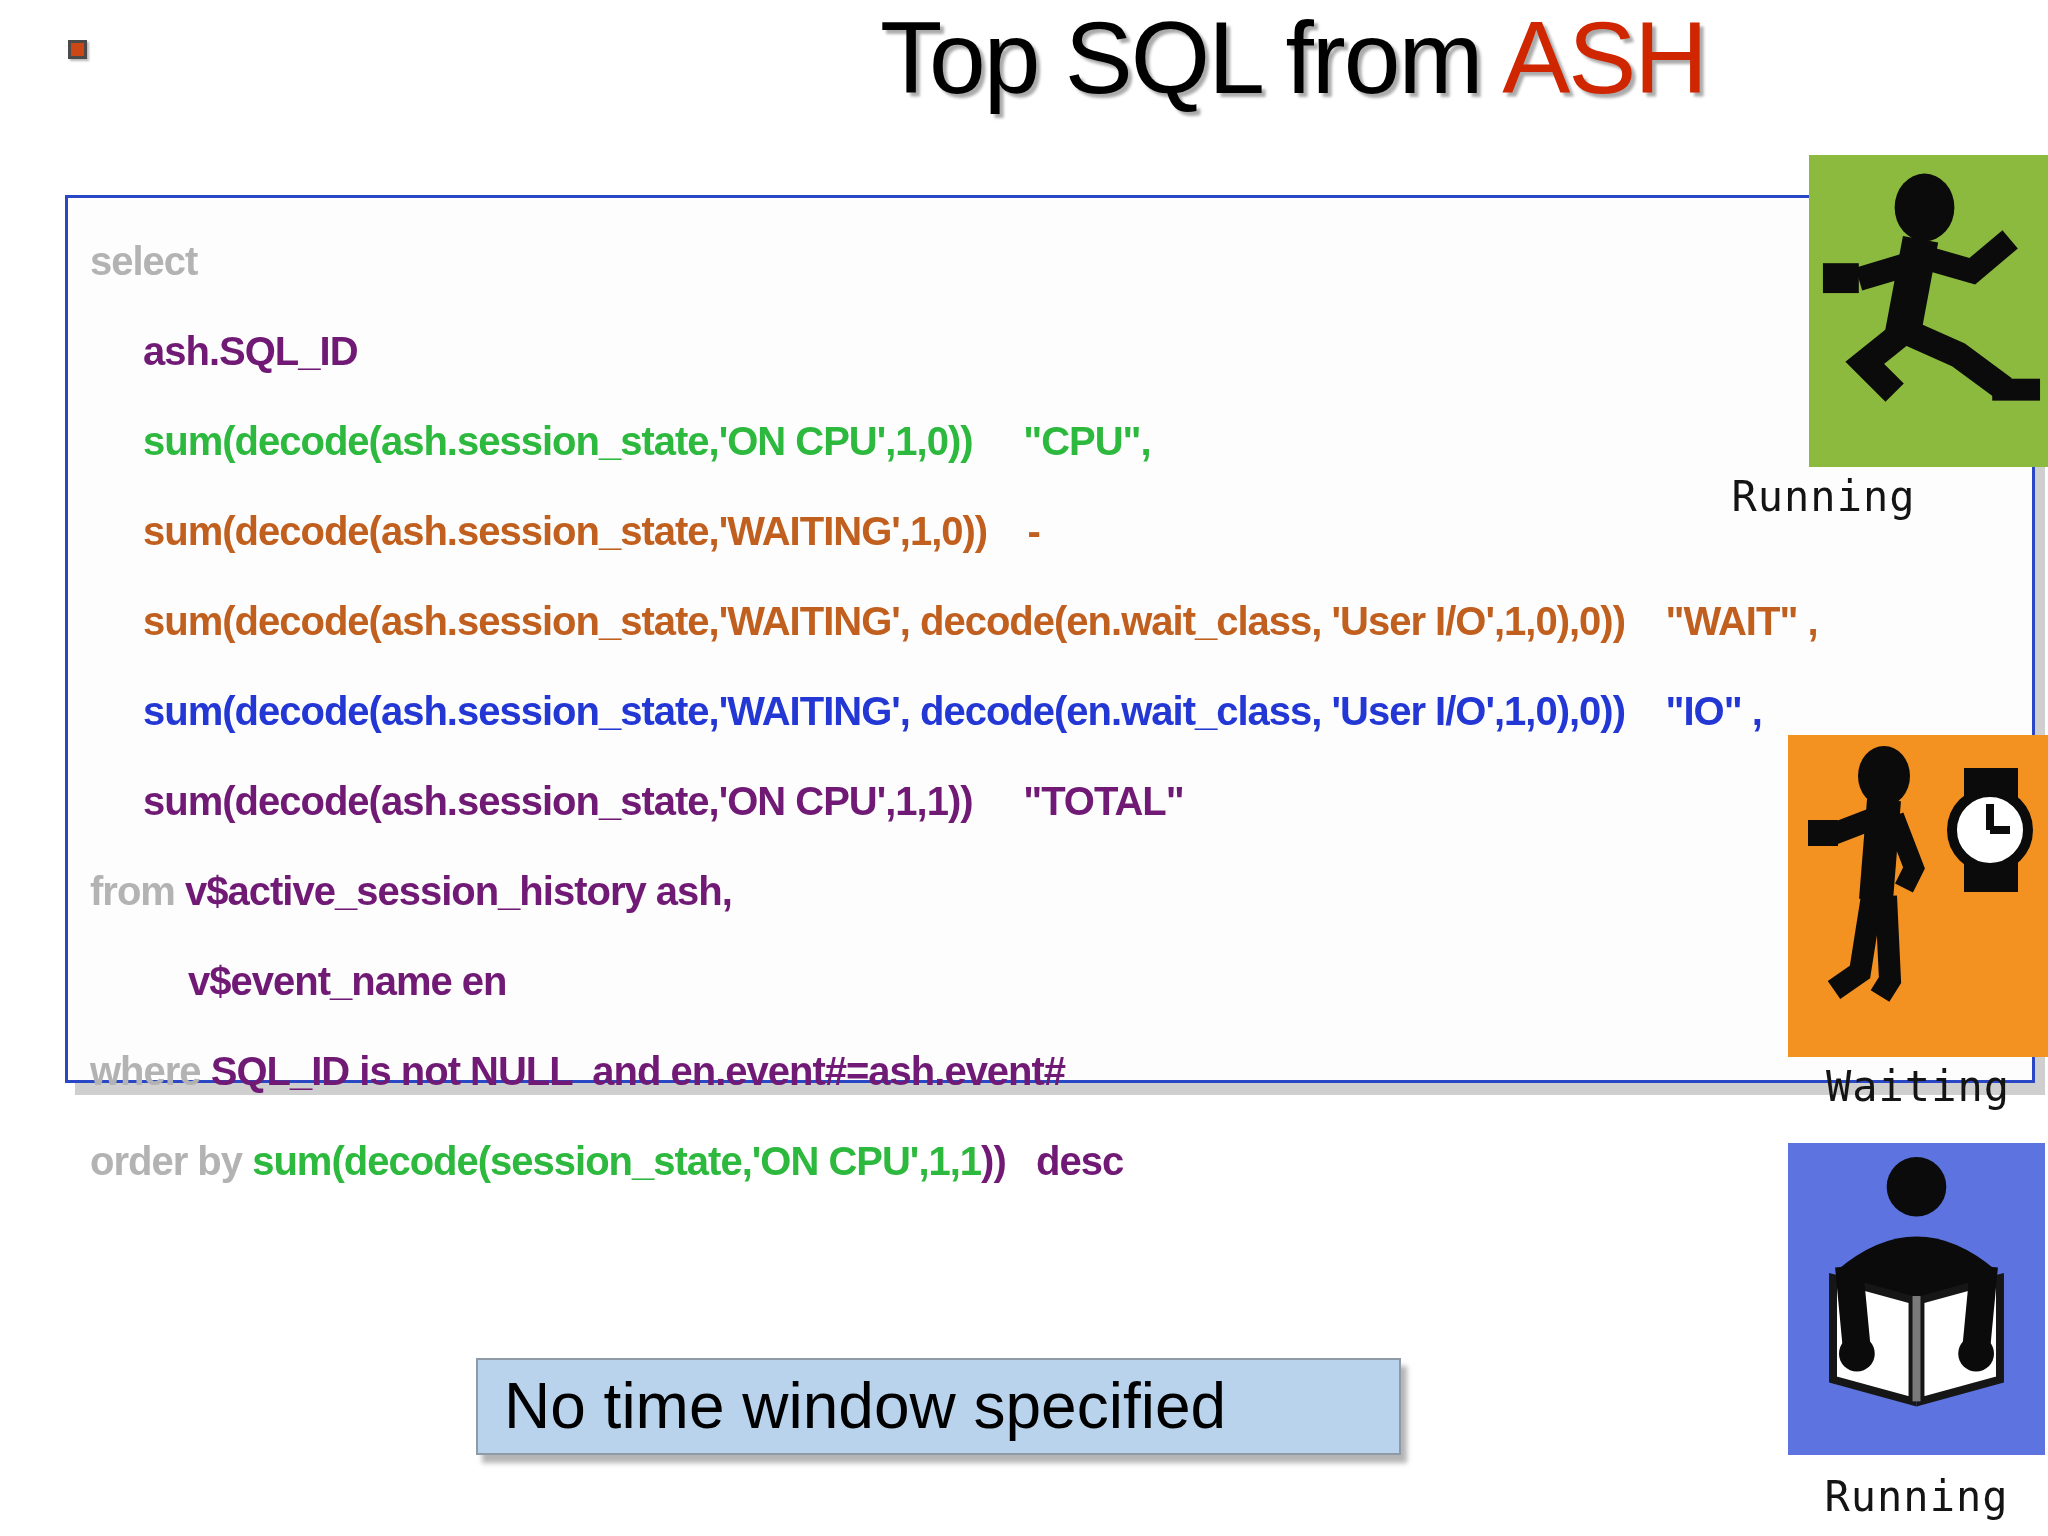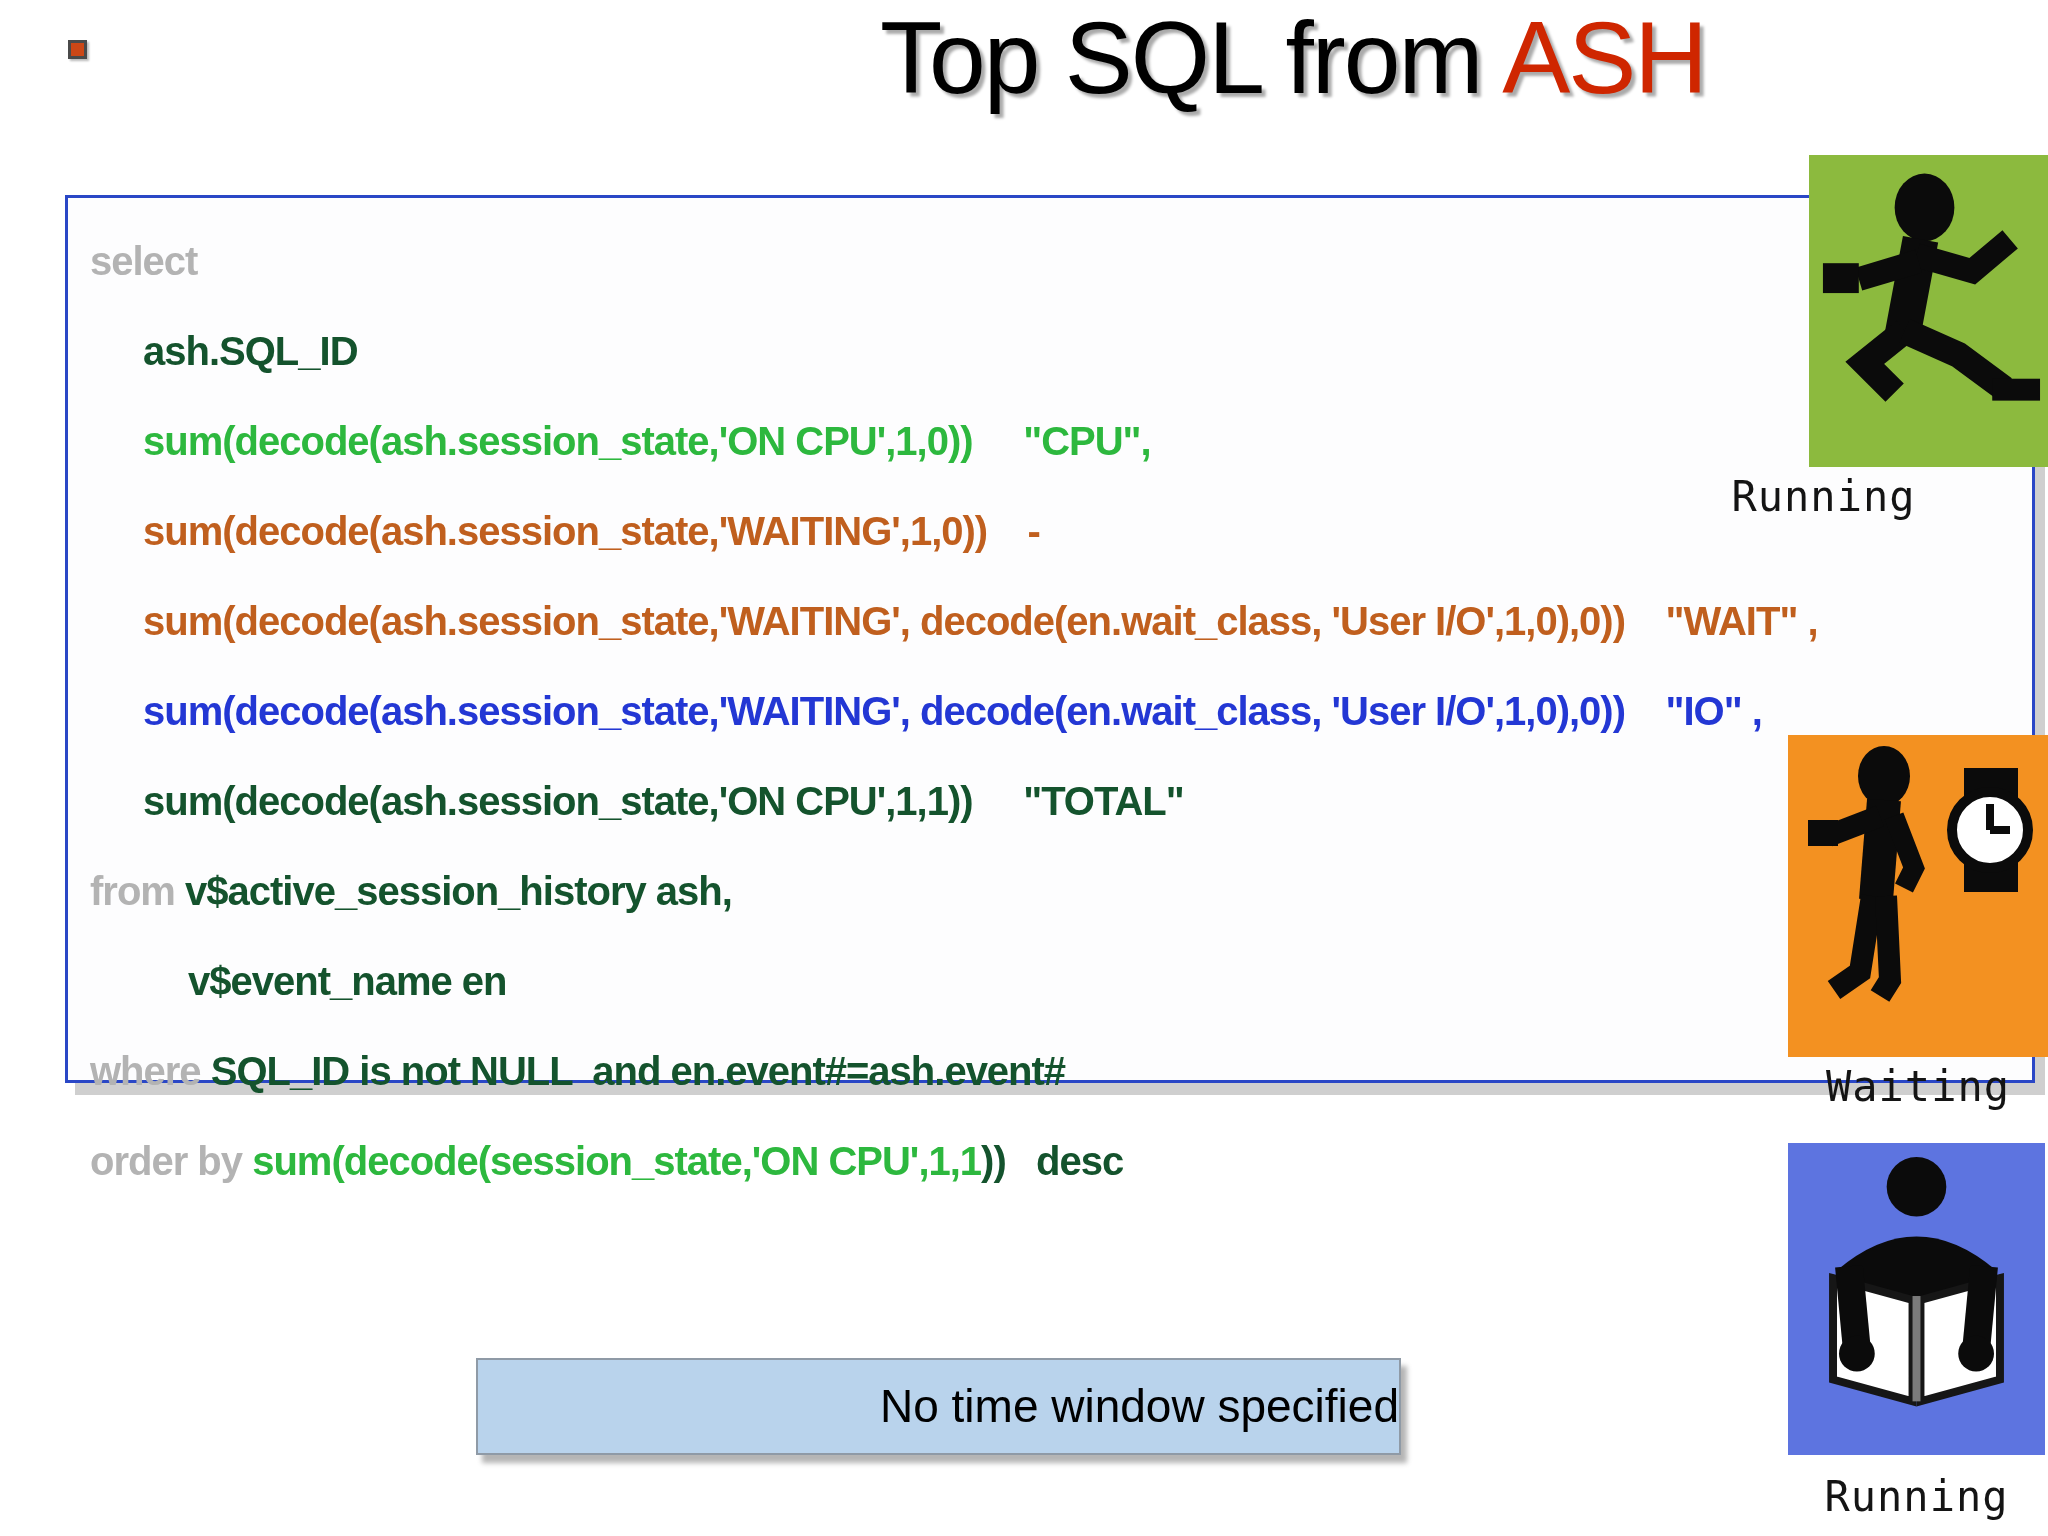--- a/index.html
+++ b/index.html
@@ -21,31 +21,31 @@
   .code-box { position: absolute; left: 65px; top: 195px; width: 1970px; height: 888px;
     background: #fdfdfe; border: 3px solid var(--box_border, #2a47c6);
     box-shadow: 10px 12px 0 #cfcfcf; z-index: 1; }
   .code-lines { padding-top: 18px; }
   .code-line { height: 90px; line-height: 90px; white-space: pre; font-weight: 700;
     font-size: 40px; letter-spacing: -1px; }
   .indent-0 { padding-left: 22px; }
   .indent-1 { padding-left: 75px; }
   .indent-2 { padding-left: 120px; }
   .c-gray   { color: var(--code_gray, #b3b3b3); }
-  .c-black  { color: #14532d; }
+  .c-black  { color: #701a75; }
   .c-green  { color: var(--code_green, #2db83e); }
   .c-orange { color: var(--code_orange, #c05f1e); }
   .c-blue   { color: var(--code_blue, #2337d4); }
 
   
   .note-box { position: absolute; left: 476px; top: 1358px; width: 925px; height: 97px;
     background: var(--note_bg, #b9d3ec); border: 2px solid var(--note_border, #8f9aa6);
     box-shadow: 6px 8px 5px #b5b5b5; z-index: 2; }
-  .note-box span { display: block; padding-left: 26px; line-height: 93px; font-size: 46px;
-    color: #000; white-space: nowrap; text-align: right; }
+  .note-box span { display: block; padding-left: 26px; line-height: 93px; font-size: 64px;
+    color: #000; white-space: nowrap; }
 
   
   .icon-tile { position: absolute; z-index: 3; }
   .icon-tile svg { width: 100%; height: 100%; display: block; }
   .tile-running { left: 1809px; top: 155px; width: 239px; height: 312px; }
   .tile-waiting { left: 1788px; top: 735px; width: 260px; height: 322px; }
   .tile-reading { left: 1788px; top: 1143px; width: 257px; height: 312px; }
   .icon-label { position: absolute; z-index: 3; text-align: center;
     font-family: "DejaVu Sans Mono", monospace; font-size: 42px; font-weight: 500;
     color: #141414; letter-spacing: 1px; }

